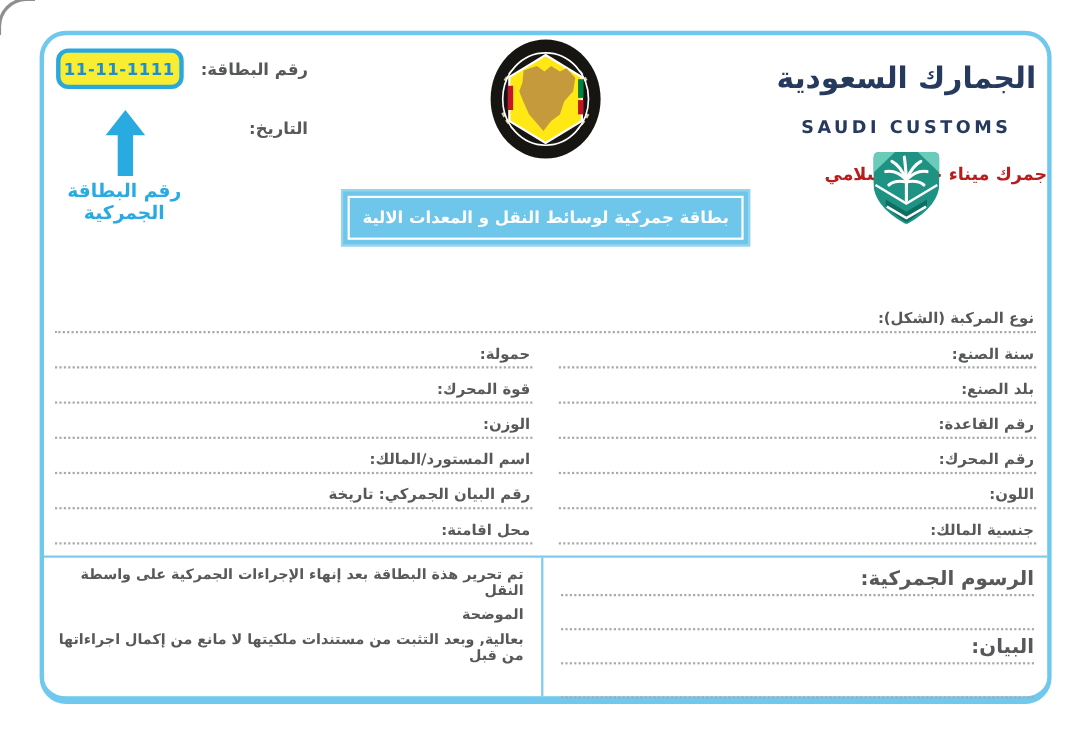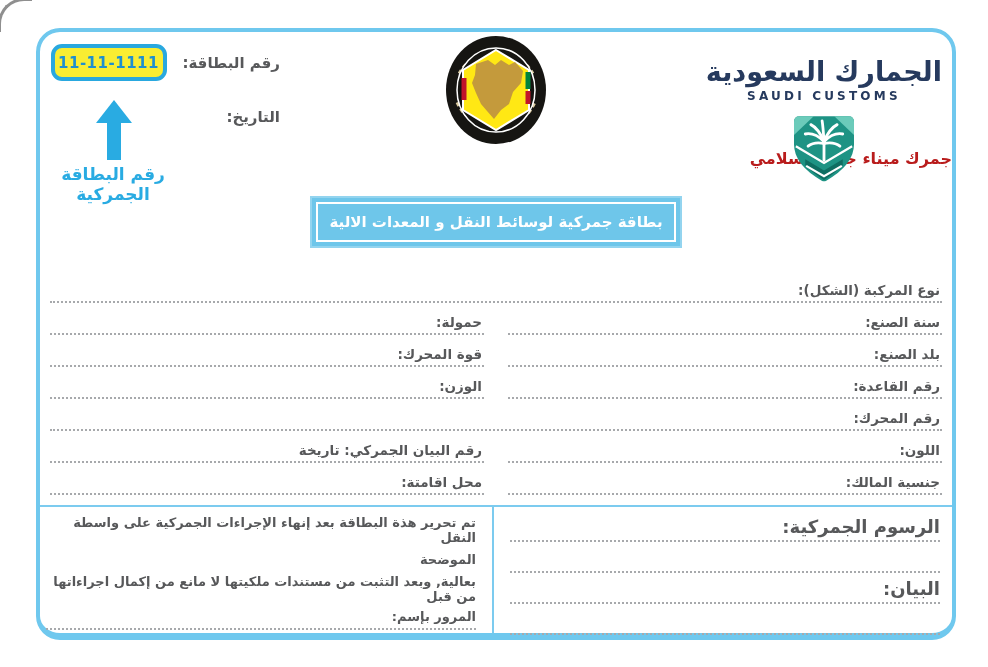--- a/index.html
+++ b/index.html
@@ -25,31 +25,31 @@
   .meta-row2 { margin-top:26px; text-align:right; padding-left:4px; }
   .meta-arrow { position:absolute; left:48px; top:56px; }
   .meta-caption { position:absolute; left:-10px; top:120px; width:150px; text-align:center;
     color:#29ABE2; font-weight:bold; font-size:17px; }
 
   
   .emblem { position:absolute; top:2px; left:50%; transform:translateX(-50%); }
   .port-name { position:absolute; top:117px; left:0; right:0; 
     color:#b91c1c; font-weight:bold; font-size:16px; }
   .title-box { position:absolute; top:140px; left:50%; transform:translateX(-50%);
-    width:372px; height:52px; background:#6EC6EA; border:2px solid #93D4EF;margin-top:24px; }
+    width:372px; height:52px; background:#6EC6EA; border:2px solid #93D4EF; }
   .title-inner { position:absolute; inset:4px; border:2.5px solid #ffffff;
     display:flex; align-items:center; justify-content:center; }
   .title-inner span { color:#ffffff; font-weight:bold; font-size:15px; white-space:nowrap; }
 
   
   .brand { position:absolute; top:26px; right:10px; display:flex; align-items:center; gap:13px;flex-direction:column; }
   .brand-text { display:flex; flex-direction:column; align-items:center; }
   .brand-ar { font-size:27px; font-weight:bold; color:#263A5E; line-height:1.05; }
-  .brand-en { direction:ltr; font-size:12px; font-weight:bold; letter-spacing:3.2px;
-    color:#263A5E; margin-top:3px; }
+  .brand-en { direction:ltr; font-size:16px; font-weight:bold; letter-spacing:3.2px;
+    color:#263A5E; margin-top:20px; }
 
   
   .form { position:absolute; top:243px; left:10px; right:10px; }
   .field { border-bottom:2px dotted #A7A9AC; height:28px; margin-bottom:4px;
     display:flex; align-items:flex-end; padding:0 2px 3px 2px;
     font-size:13.5px; font-weight:bold; color:#57585A;text-align:center; }
   .cols { display:flex; gap:24px; }
   .cols .field { flex:1; }
 
   
@@ -165,20 +165,23 @@
             <span>رقم القاعدة:</span>
           </div>
         <div class="field">
             <span>الوزن:</span>
           </div>
       </div>
       <div class="cols">
         <div class="field">
             <span>رقم المحرك:</span>
           </div>
+        <div class="field">
+            <span>اسم المستورد/المالك:</span>
+          </div>
       </div>
       <div class="cols">
         <div class="field">
             <span>اللون:</span>
           </div>
         <div class="field">
             <span>رقم البيان الجمركي: تاريخة</span>
           </div>
       </div>
       <div class="cols">
@@ -199,18 +202,17 @@
         <div class="ffield"></div>
         <div class="ffield">
             <span>البيان:</span>
           </div>
         <div class="ffield"></div>
       </div>
       <div class="pane-left">
         <div class="stline">تم تحرير هذة البطاقة بعد إنهاء الإجراءات الجمركية على واسطة النقل</div>
         <div class="stline">الموضحة</div>
         <div class="stline">بعالية, وبعد التثبت من مستندات ملكيتها لا مانع من إكمال اجراءاتها من قبل</div>
-        <div class="stline dotted">المرور بإسم:</div>
       </div>
     </div>
 
   </div>
 </div>
 
 </body></html>

